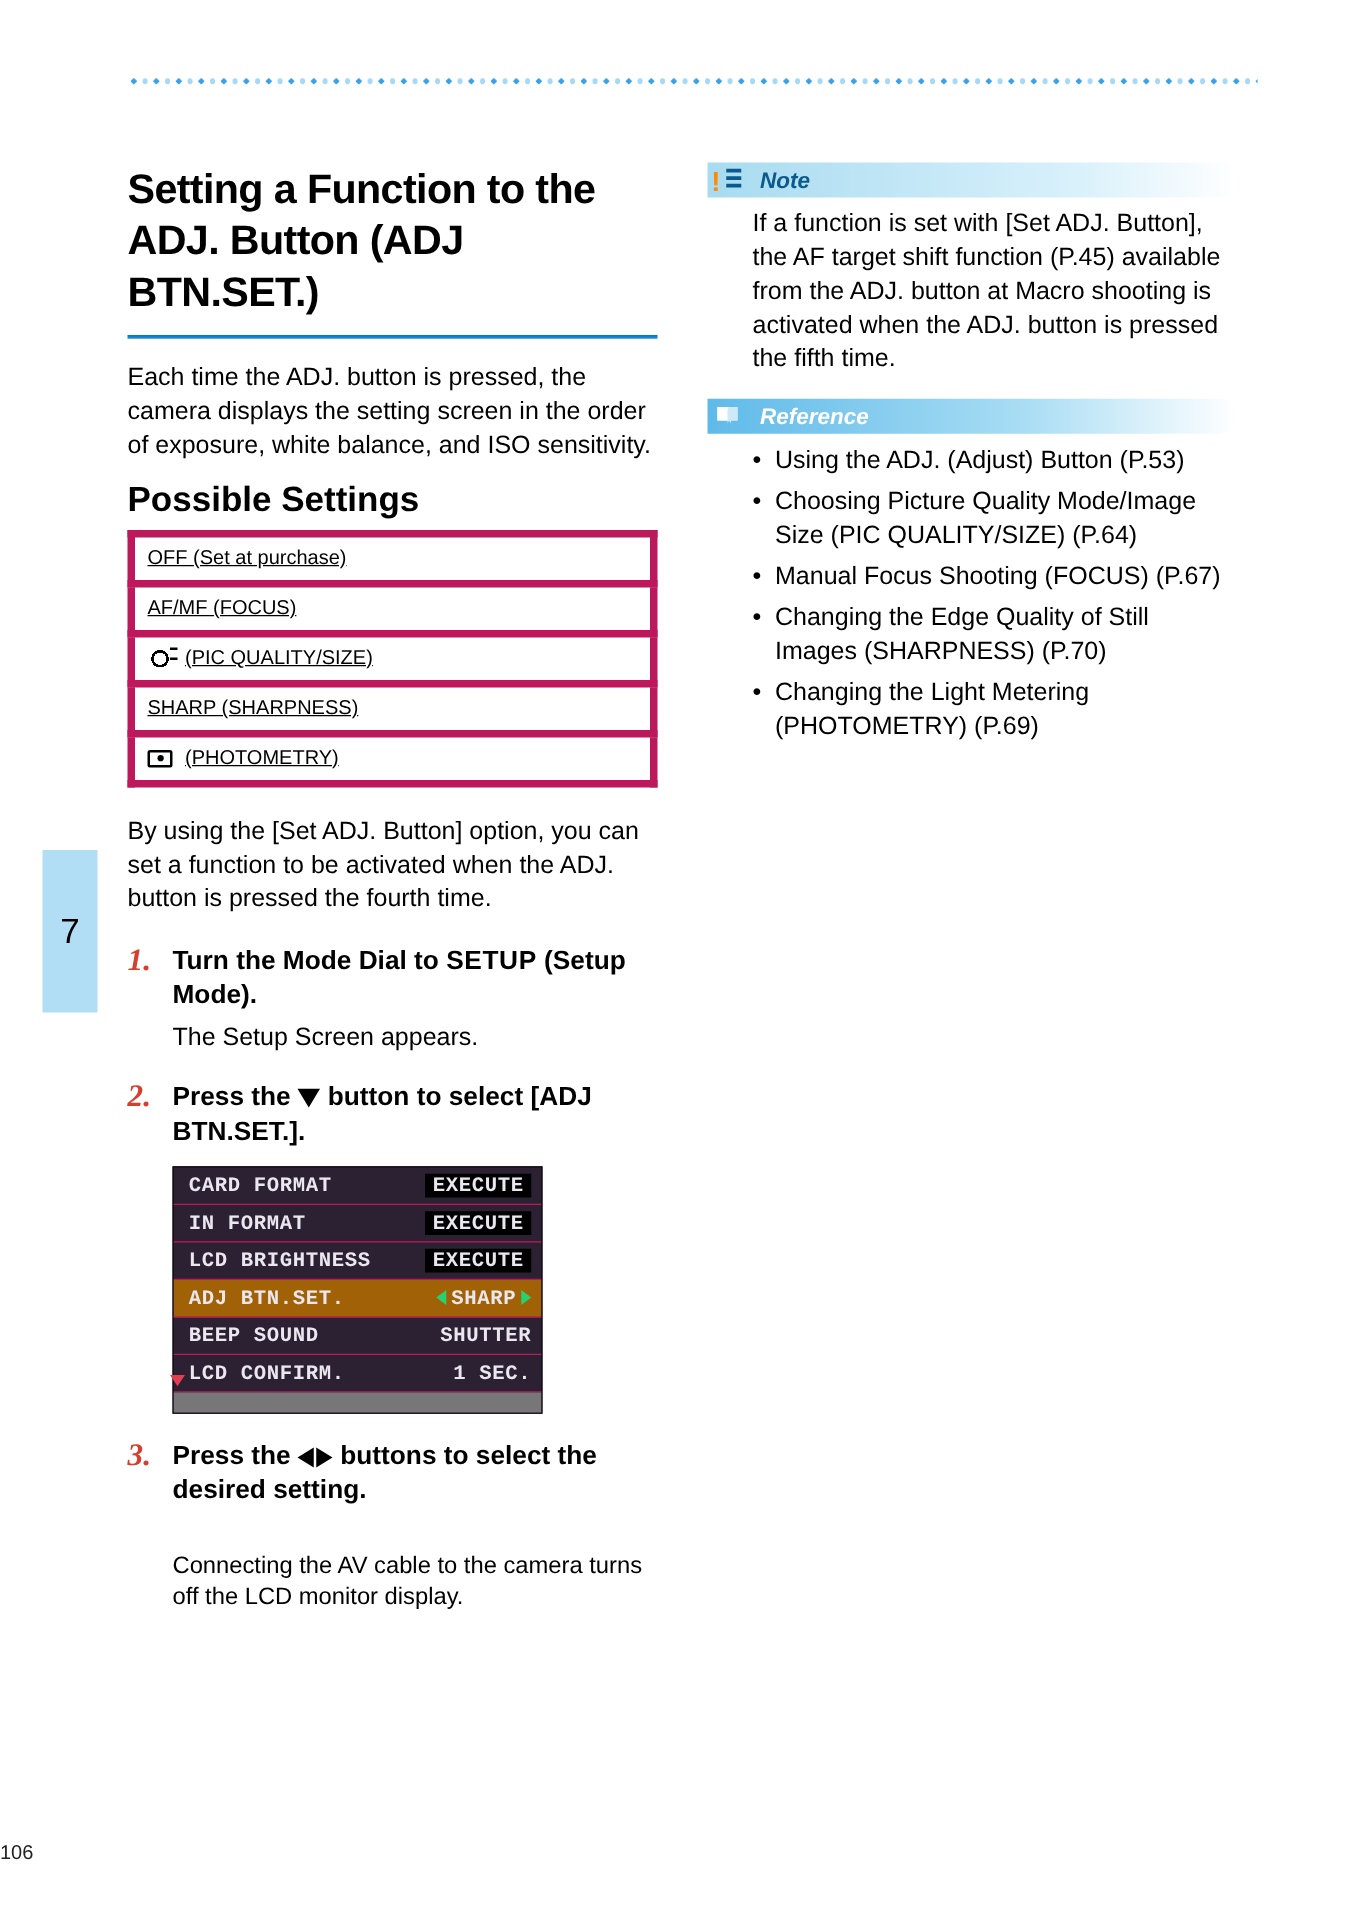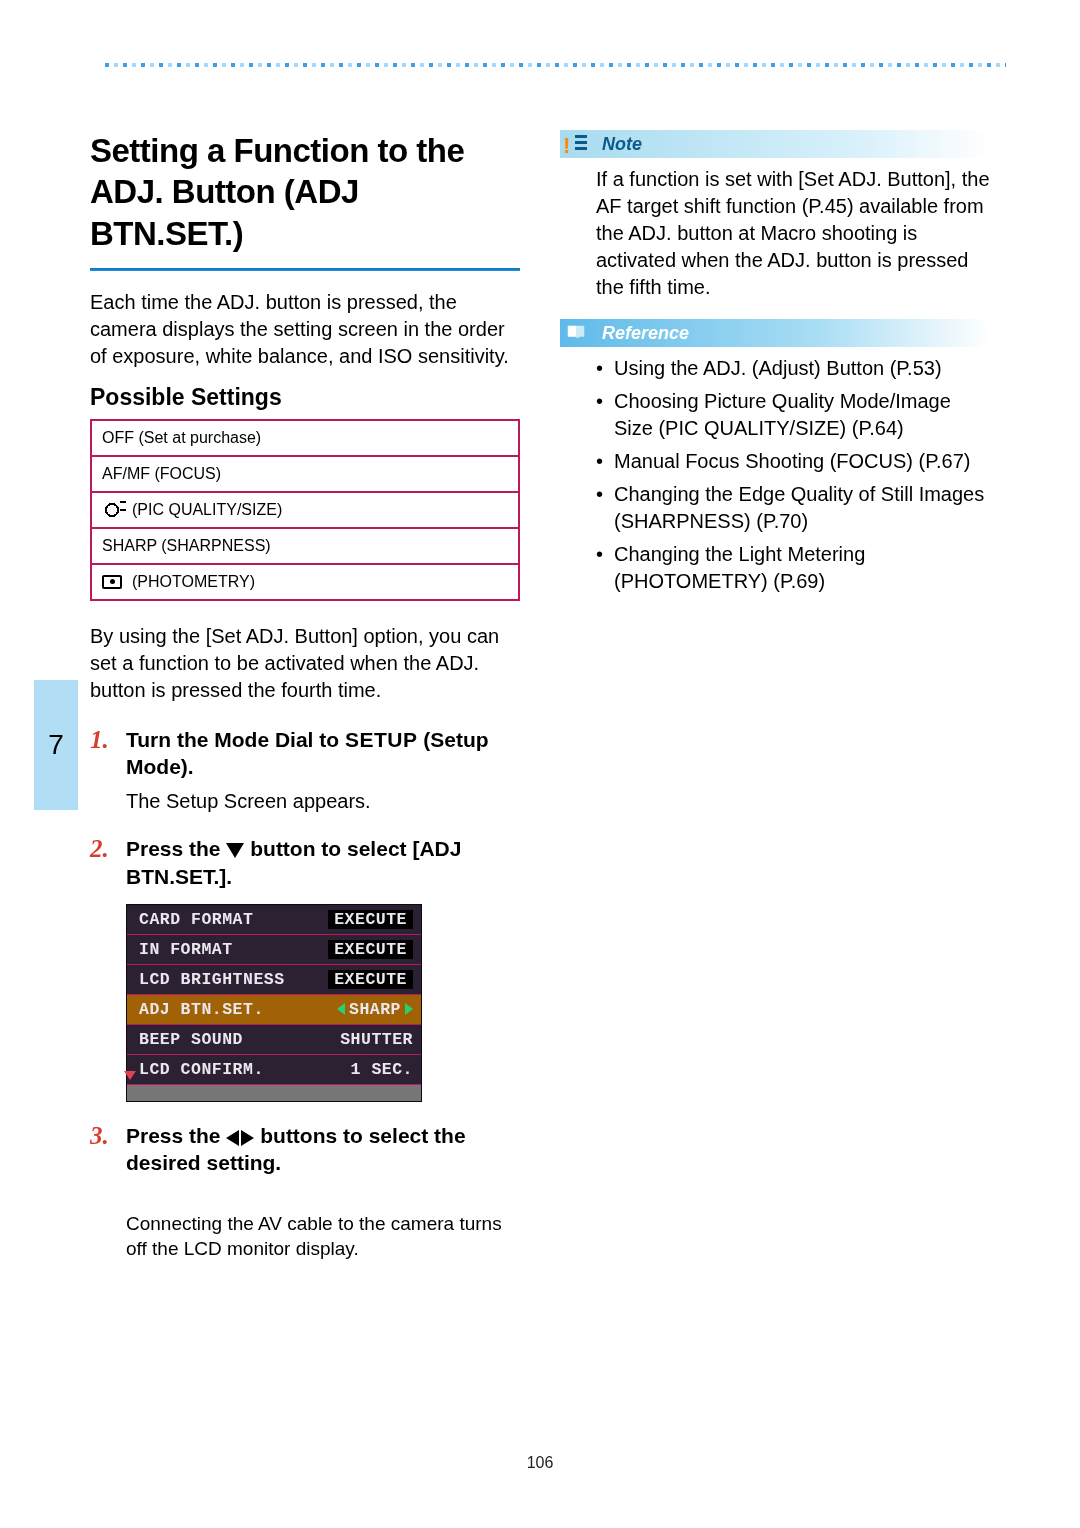--- a/index.html
+++ b/index.html
@@ -8,32 +8,32 @@
 
   .ornament-row { position: absolute; top: 58px; left: 100px; right: 74px; height: 18px;
     background-image: radial-gradient(circle at 7px 7px, #3aa1e6 0 2.2px, transparent 2.2px),
                       radial-gradient(circle at 16px 7px, #a6d9f5 0 2.2px, transparent 2.2px);
     background-size: 18px 14px; background-repeat: repeat-x; }
 
   .chapter-tab { position: absolute; left: 34px; top: 680px; width: 44px; height: 130px;
     background: #b2def5; display:flex; align-items:center; justify-content:center;
     font-size: 28px; color:#000; }
 
-  .cols { display:flex; gap:40px; margin-top: 70px; }
+  .cols { display:flex; gap:40px; margin-top: 70px; margin-left: 12px; }
   .col { width: 430px; }
 
   .title { font-family: Arial, Helvetica, sans-serif; font-weight: 900; font-size: 33px;
     line-height: 1.25; letter-spacing: -0.5px; margin-bottom: 14px; }
   .title-rule { height:3px; background: linear-gradient(#0074c7,#2a90d0); margin-bottom: 18px; }
 
   .body { font-size: 20px; line-height: 1.35; }
-  .subhead { font-weight: bold; font-size: 23px; margin: 14px 0 8px 0; }
+  .subhead { font-weight: bold; font-size: 28px; margin: 14px 0 8px 0; }
 
   table.settings { width: 100%; border-collapse: collapse; margin-top: 2px; }
-  table.settings td { border: 2px solid #be185d; font-size: 16px; padding: 8px 10px; }
+  table.settings td { border: 6px solid #be185d; font-size: 16px; padding: 8px 10px; text-decoration: underline; }
   .cell-inner { display:flex; align-items:center; gap:10px; }
   .mini-icon { width:20px; height:14px; display:inline-block; }
   .mini-icon.quality {
     background: radial-gradient(circle at 50% 50%, transparent 0 5px, #000 5px 7px, transparent 7px);
     position:relative;
   }
   .mini-icon.quality::before, .mini-icon.quality::after { content:""; position:absolute; background:#000; }
   .mini-icon.quality::before { right:-4px; top:-2px; width:6px; height:2px; }
   .mini-icon.quality::after  { right:-4px; top: 6px; width:6px; height:2px; }
   .mini-icon.photometry { border:2px solid #000; border-radius:2px; position:relative; }
@@ -93,21 +93,21 @@
   .note-icon .bang { position:absolute; left:0; top:2px; width:10px; color:#ff8a00; font-weight:900; font-size:22px; font-style:normal; }
   .note-icon .lines { position:absolute; left:12px; top:4px; width:12px; }
   .note-icon .lines span { display:block; height:3px; background:#0a5a8c; margin-bottom:3px; }
   .ref-icon { width:22px; height:22px; }
 
   .callout-body { font-size:20px; line-height:1.35; padding: 0 0 18px 36px; }
   ul.bullets { list-style:none; }
   ul.bullets li { position:relative; padding-left:18px; margin-bottom:6px; }
   ul.bullets li::before { content:"•"; position:absolute; left:0; top:0; }
 
-  .page-number { position:absolute; bottom:56px; width:100%; left:0; text-align:center;
+  .page-number { position:absolute; bottom:36px; width:100%; left:0; text-align:left;
     font-size:16px; color:#222; }
 </style>
 </head>
 <body>
 
 <div class="page">
 
   <div class="ornament-row"></div>
   <div class="chapter-tab">7</div>
 

